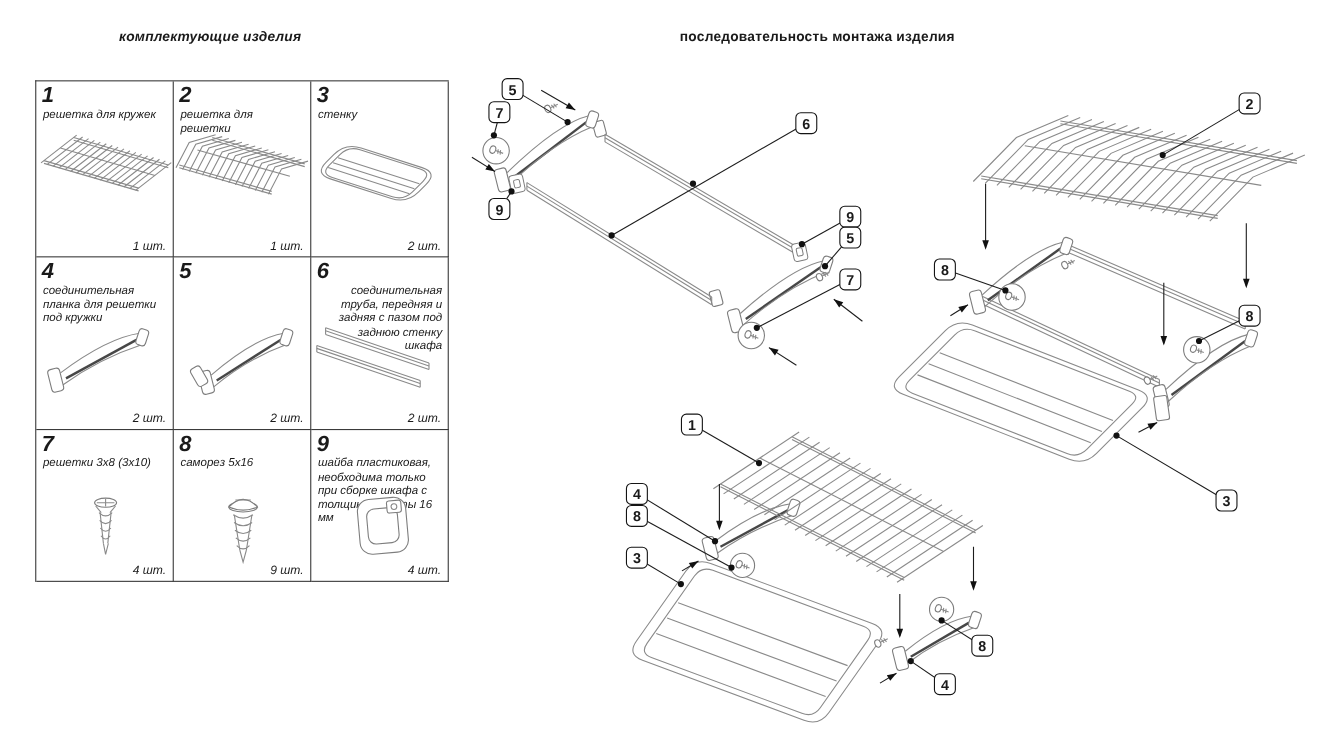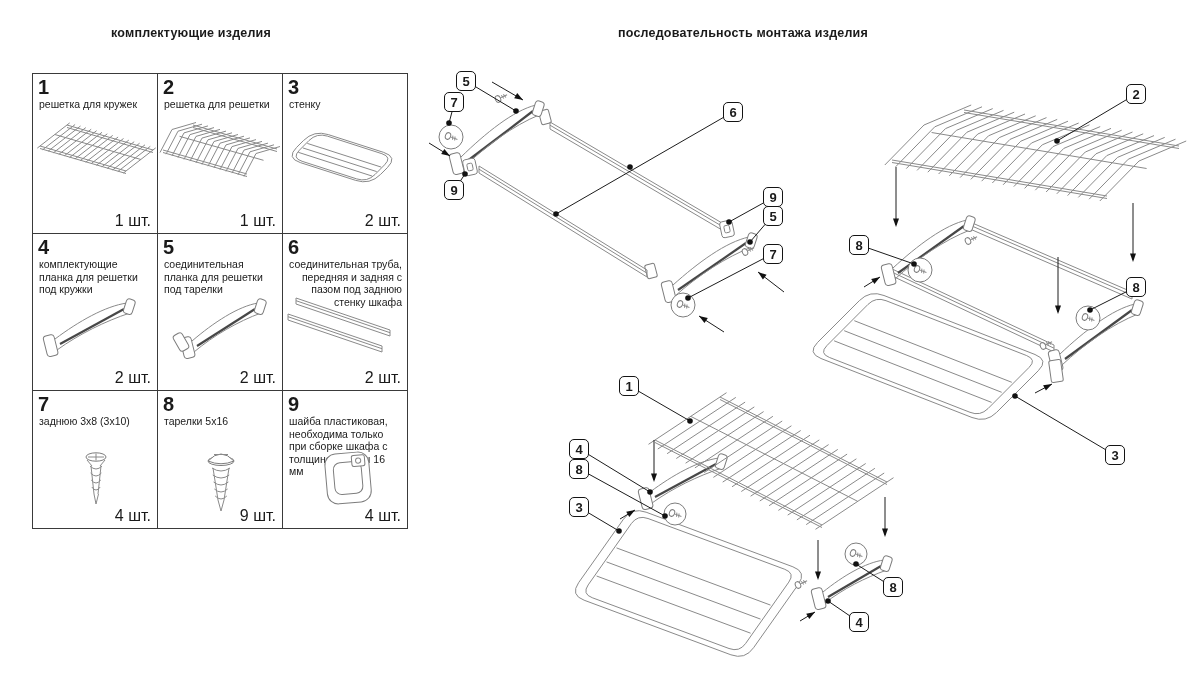--- a/index.html
+++ b/index.html
@@ -1,28 +1,28 @@
 <!DOCTYPE html>
 <html><head>
 <meta charset="utf-8">
 <style>
   html,body{margin:0;padding:0;background:#fff;}
   .page{position:relative;width:1200px;height:675px;background:#ffffff;overflow:hidden;
         font-family:"Liberation Sans",sans-serif;color:#1a1a1a;}
   .ttl{position:absolute;font-weight:bold;font-size:12.5px;letter-spacing:.2px;text-align:center;}
-  .left-panel{position:absolute;left:0;top:0;width:430px;height:540px;}
+  .left-panel{position:absolute;left:0;top:0;width:430px;height:540px;font-style:italic;}
   .right-panel{position:absolute;left:422px;top:0;width:770px;height:552px;}
   .parts-table{position:absolute;left:32px;top:73px;display:grid;
                grid-template-columns:125px 125px 125px;grid-template-rows:160px 157px 138px;
                border-top:1px solid #3a3a3a;border-left:1px solid #3a3a3a;}
   .cell{position:relative;border-right:1px solid #3a3a3a;border-bottom:1px solid #3a3a3a;overflow:hidden;}
   .num{font-size:20px;font-weight:bold;line-height:20px;padding:3px 0 1px 5px;}
   .nm{font-size:10.5px;line-height:12.5px;padding:0 5px 0 6px;}
   .nm.alignr{text-align:right;}
-  .qty{position:absolute;right:6px;bottom:3px;font-size:16px;}
+  .qty{position:absolute;right:6px;bottom:3px;font-size:11px;}
   .art{position:absolute;left:1px;}
   .r1{top:14px;} .r3a{top:12px;} .r2{top:52px;} .r3{top:55px;} .r9{top:60px;}
   #diagram{position:absolute;left:0;top:55px;}
   .callout{position:absolute;width:20px;height:20px;box-sizing:border-box;background:#fff;
            border:1.5px solid #141414;border-radius:5px;z-index:2;
            display:flex;align-items:center;justify-content:center;
            font-weight:bold;font-size:13px;line-height:1;}
   
   .ln{fill:none;stroke:#8a8a8a;stroke-width:1;}
   .lnd{fill:none;stroke:#474747;stroke-width:2.2;}
@@ -106,34 +106,33 @@
             <path d="M43.3,50.1L97.9,67.7Q108.4,71.1 100.6,78.8L91,88.5Q83.2,96.3 72.7,92.9L18.1,75.3Q7.6,72 15.4,64.2L25,54.5Q32.8,46.8 43.3,50.1" class="ln"></path>
             <path d="M23.3,57.4L97.2,81.1" class="ln"></path>
             <path d="M18.8,61.9L92.7,85.6" class="ln"></path>
             <path d="M14.3,66.3L88.2,90.1" class="ln"></path>
           </svg>
         <div class="qty">2 шт.</div>
       </div>
 
       <div class="cell">
         <div class="num">4</div>
-        <div class="nm">комплектующие планка для решетки под кружки</div>
+        <div class="nm">соединительная планка для решетки под кружки</div>
         <svg id="art4" class="art r2" width="123" height="78">
             <path d="M26,58L90,23" class="lnd"></path>
             <path d="M21,53C44.6,35.4 71.2,20.1 93,17" class="ln"></path>
             <path d="M23,64C44.6,48.4 71.2,35.1 96,27" class="ln"></path>
             <rect x="11" y="49" width="11" height="21" rx="3" class="wh" transform="rotate(-14 17 59)"></rect>
             <rect x="91" y="13" width="9" height="15" rx="3" class="wh" transform="rotate(18 95 20)"></rect>
           </svg>
         <div class="qty">2 шт.</div>
       </div>
 
       <div class="cell">
         <div class="num">5</div>
-        <div class="nm">соединительная планка для решетки под тарелки</div>
         <svg id="art5" class="art r2" width="123" height="78">
             <path d="M38,60L96,23" class="lnd"></path>
             <path d="M33,55C54.5,36.6 79,20.4 99,17" class="ln"></path>
             <path d="M35,66C54.5,49.6 79,35.4 102,27" class="ln"></path>
             <rect x="23" y="51" width="11" height="21" rx="3" class="wh" transform="rotate(-14 29 61)"></rect>
             <rect x="97" y="13" width="9" height="15" rx="3" class="wh" transform="rotate(18 101 20)"></rect>
             <rect x="17" y="47" width="10" height="18" rx="3" class="wh" transform="rotate(-30 22 56)"></rect>
           </svg>
         <div class="qty">2 шт.</div>
       </div>
@@ -151,41 +150,41 @@
             <path d="M4,34L98,66" class="ln"></path>
             <path d="M4,28L4,34" class="ln"></path>
             <path d="M98,60L98,66" class="ln"></path>
             <path d="M4,30.7L98,62.7" class="ln"></path>
           </svg>
         <div class="qty">2 шт.</div>
       </div>
 
       <div class="cell">
         <div class="num">7</div>
-        <div class="nm">заднюю 3х8 (3х10)</div>
+        <div class="nm">решетки 3х8 (3х10)</div>
         <svg id="art7" class="art r3" width="123" height="72">
             <ellipse cx="62" cy="11" rx="10" ry="4.2" class="wh"></ellipse>
             <path d="M54,11L70,11" class="ln"></path>
             <path d="M62,7.5L62,14.5" class="ln"></path>
             <path d="M53,14L58,20" class="ln"></path>
             <path d="M71,14L66,20" class="ln"></path>
             <path d="M56,20q6,6 12,0" class="ln"></path>
             <path d="M56.6,27q5.4,6 10.8,0" class="ln"></path>
             <path d="M57.2,34q4.8,6 9.6,0" class="ln"></path>
             <path d="M57.8,41q4.2,6 8.4,0" class="ln"></path>
             <path d="M57,20L60,48" class="ln"></path>
             <path d="M67,20L64,48" class="ln"></path>
             <path d="M60,48L62,58L64.5,48" class="ln"></path>
           </svg>
         <div class="qty">4 шт.</div>
       </div>
 
       <div class="cell">
         <div class="num">8</div>
-        <div class="nm">тарелки 5х16</div>
+        <div class="nm">саморез 5х16</div>
         <svg id="art8" class="art r3" width="123" height="72">
             <ellipse cx="62" cy="15" rx="13" ry="4.5" class="wh"></ellipse>
             <path d="M49,15Q62,1 75,15Q62,20.5 49,15Z" class="wh"></path>
             <path d="M55,8.5L69,8.5" class="ln"></path>
             <path d="M53,22q9,6 18,0" class="ln"></path>
             <path d="M53.8,29q8.2,6 16.4,0" class="ln"></path>
             <path d="M54.6,36q7.4,6 14.8,0" class="ln"></path>
             <path d="M55.4,43q6.6,6 13.2,0" class="ln"></path>
             <path d="M56.2,50q5.8,6 11.6,0" class="ln"></path>
             <path d="M54,22L59,54" class="ln"></path>

